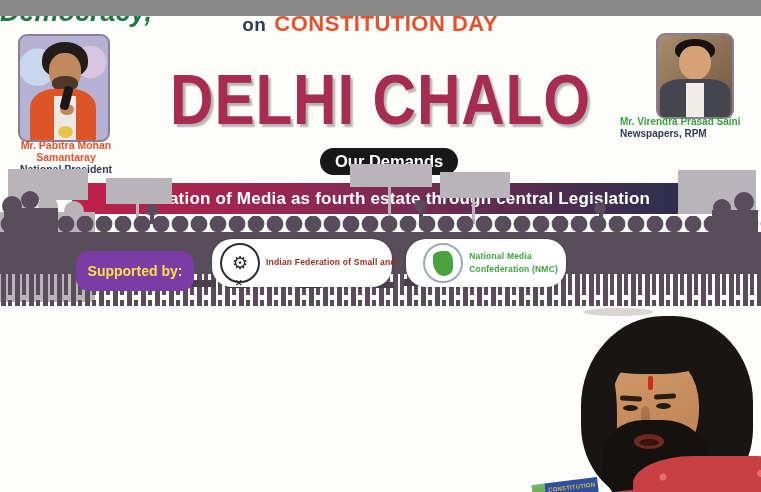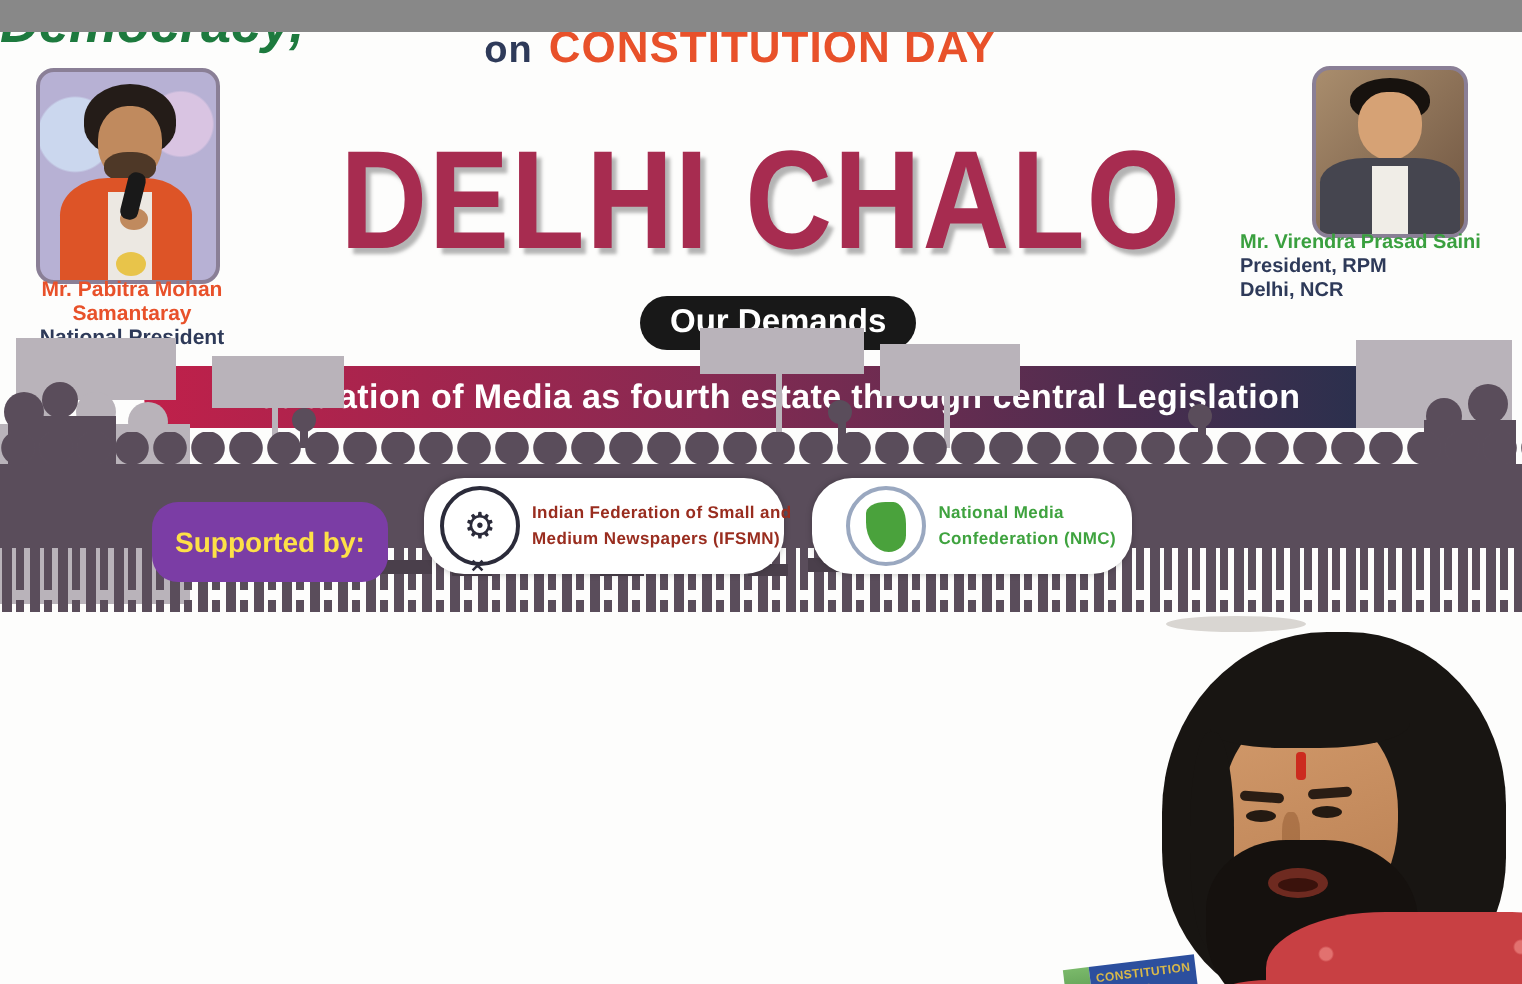--- a/index.html
+++ b/index.html
@@ -150,22 +150,21 @@
   </div>
 
   <div class="abs photo-frame rphoto">
     <div class="abs rp-hair"></div>
     <div class="abs rp-face"></div>
     <div class="abs rp-jacket"></div>
     <div class="abs rp-shirt"></div>
   </div>
   <div class="abs rcaption">
     <div class="nm">Mr. Virendra Prasad Saini</div>
-    <div class="rl">President, RPM</div>
-    <div class="rl">Delhi, NCR</div>
+    <div class="rl">Newspapers, RPM</div>
   </div>
 
   <div class="abs demands-pill">Our Demands</div>
 
   <div class="abs demand-banner">Declaration of Media as fourth estate through central Legislation</div>
 
   <svg class="abs crowd" viewBox="0 0 761 144" preserveAspectRatio="none">
     <defs>
       <pattern id="heads" width="19" height="24" patternUnits="userSpaceOnUse">
         <circle cx="9" cy="12" r="8.4" fill="#5a4d5b"></circle>
@@ -221,21 +220,20 @@
       </g>
     </g>
   </svg>
 
   <div class="abs supported-pill">Supported by:</div>
 
   <div class="abs org-box org1">
     <div class="org-logo seal">⚙<span class="xmark">✕</span></div>
     <div class="org-text">
       <div>Indian Federation of Small and</div>
-      <div>Medium Newspapers (IFSMN)</div>
     </div>
   </div>
 
   <div class="abs org-box org2">
     <div class="org-logo mapcircle">
         <div class="india-map"></div>
       </div>
     <div class="org-text">
       <div>National Media</div>
       <div>Confederation (NMC)</div>

